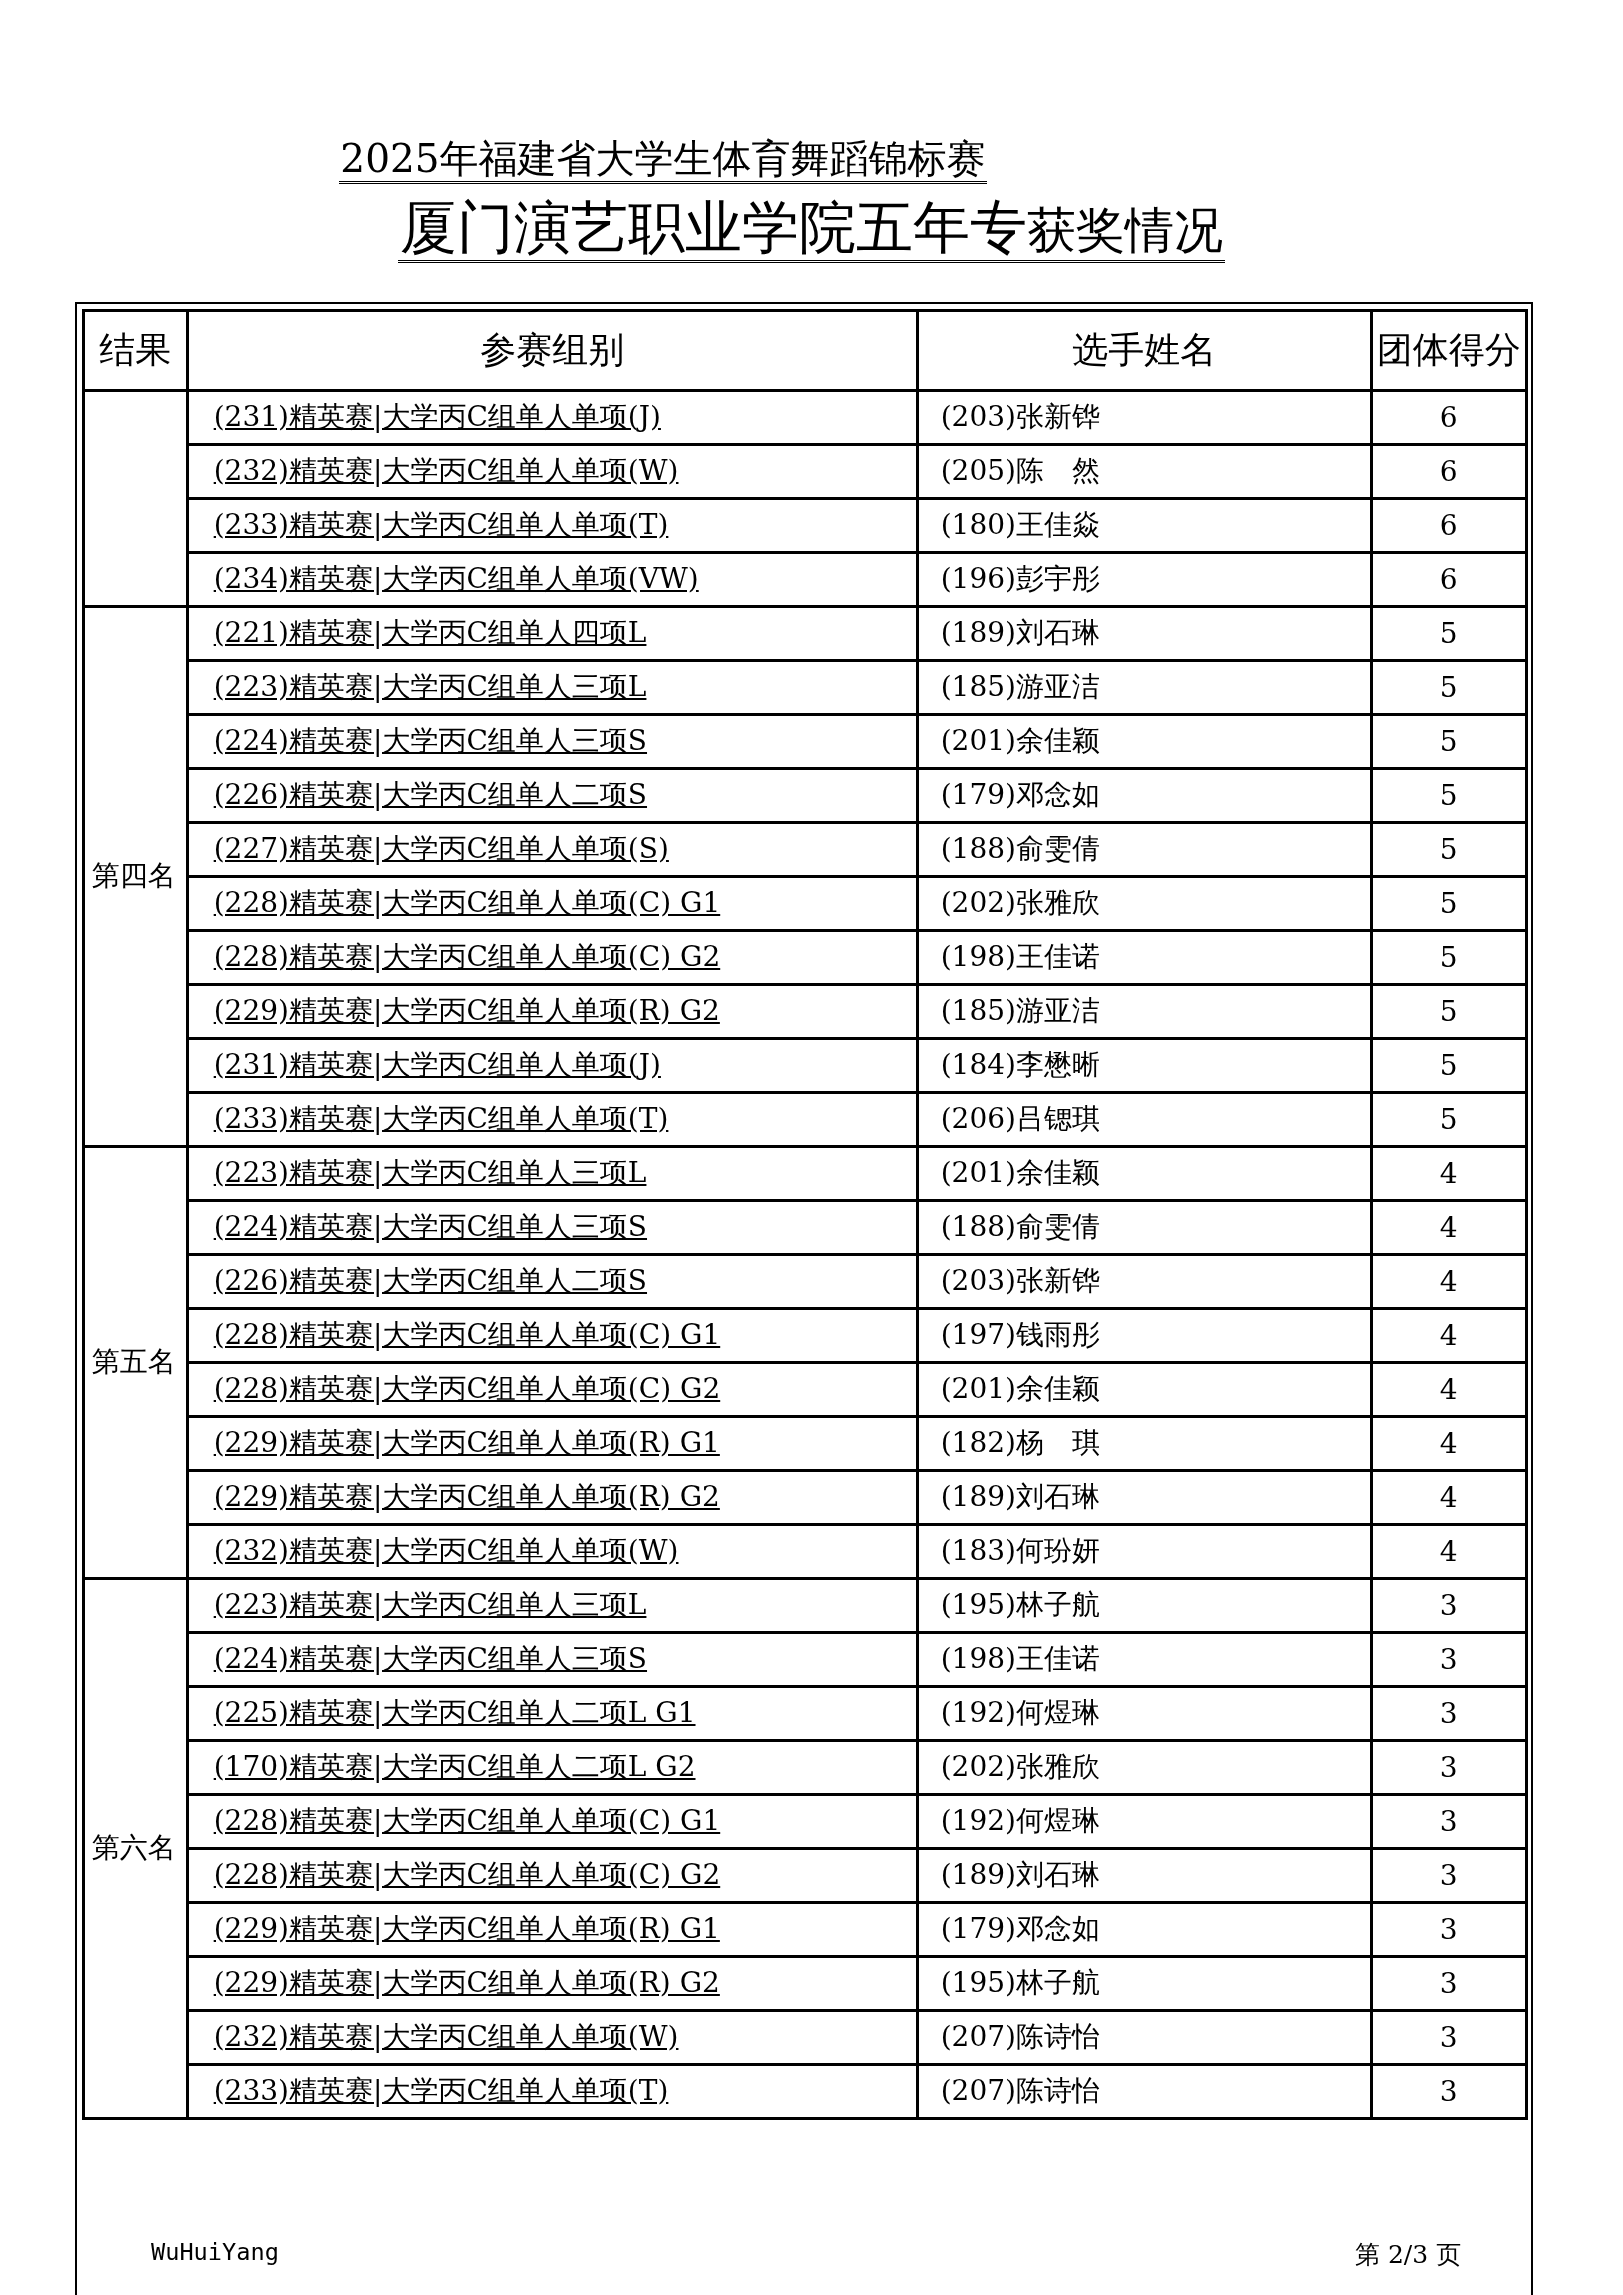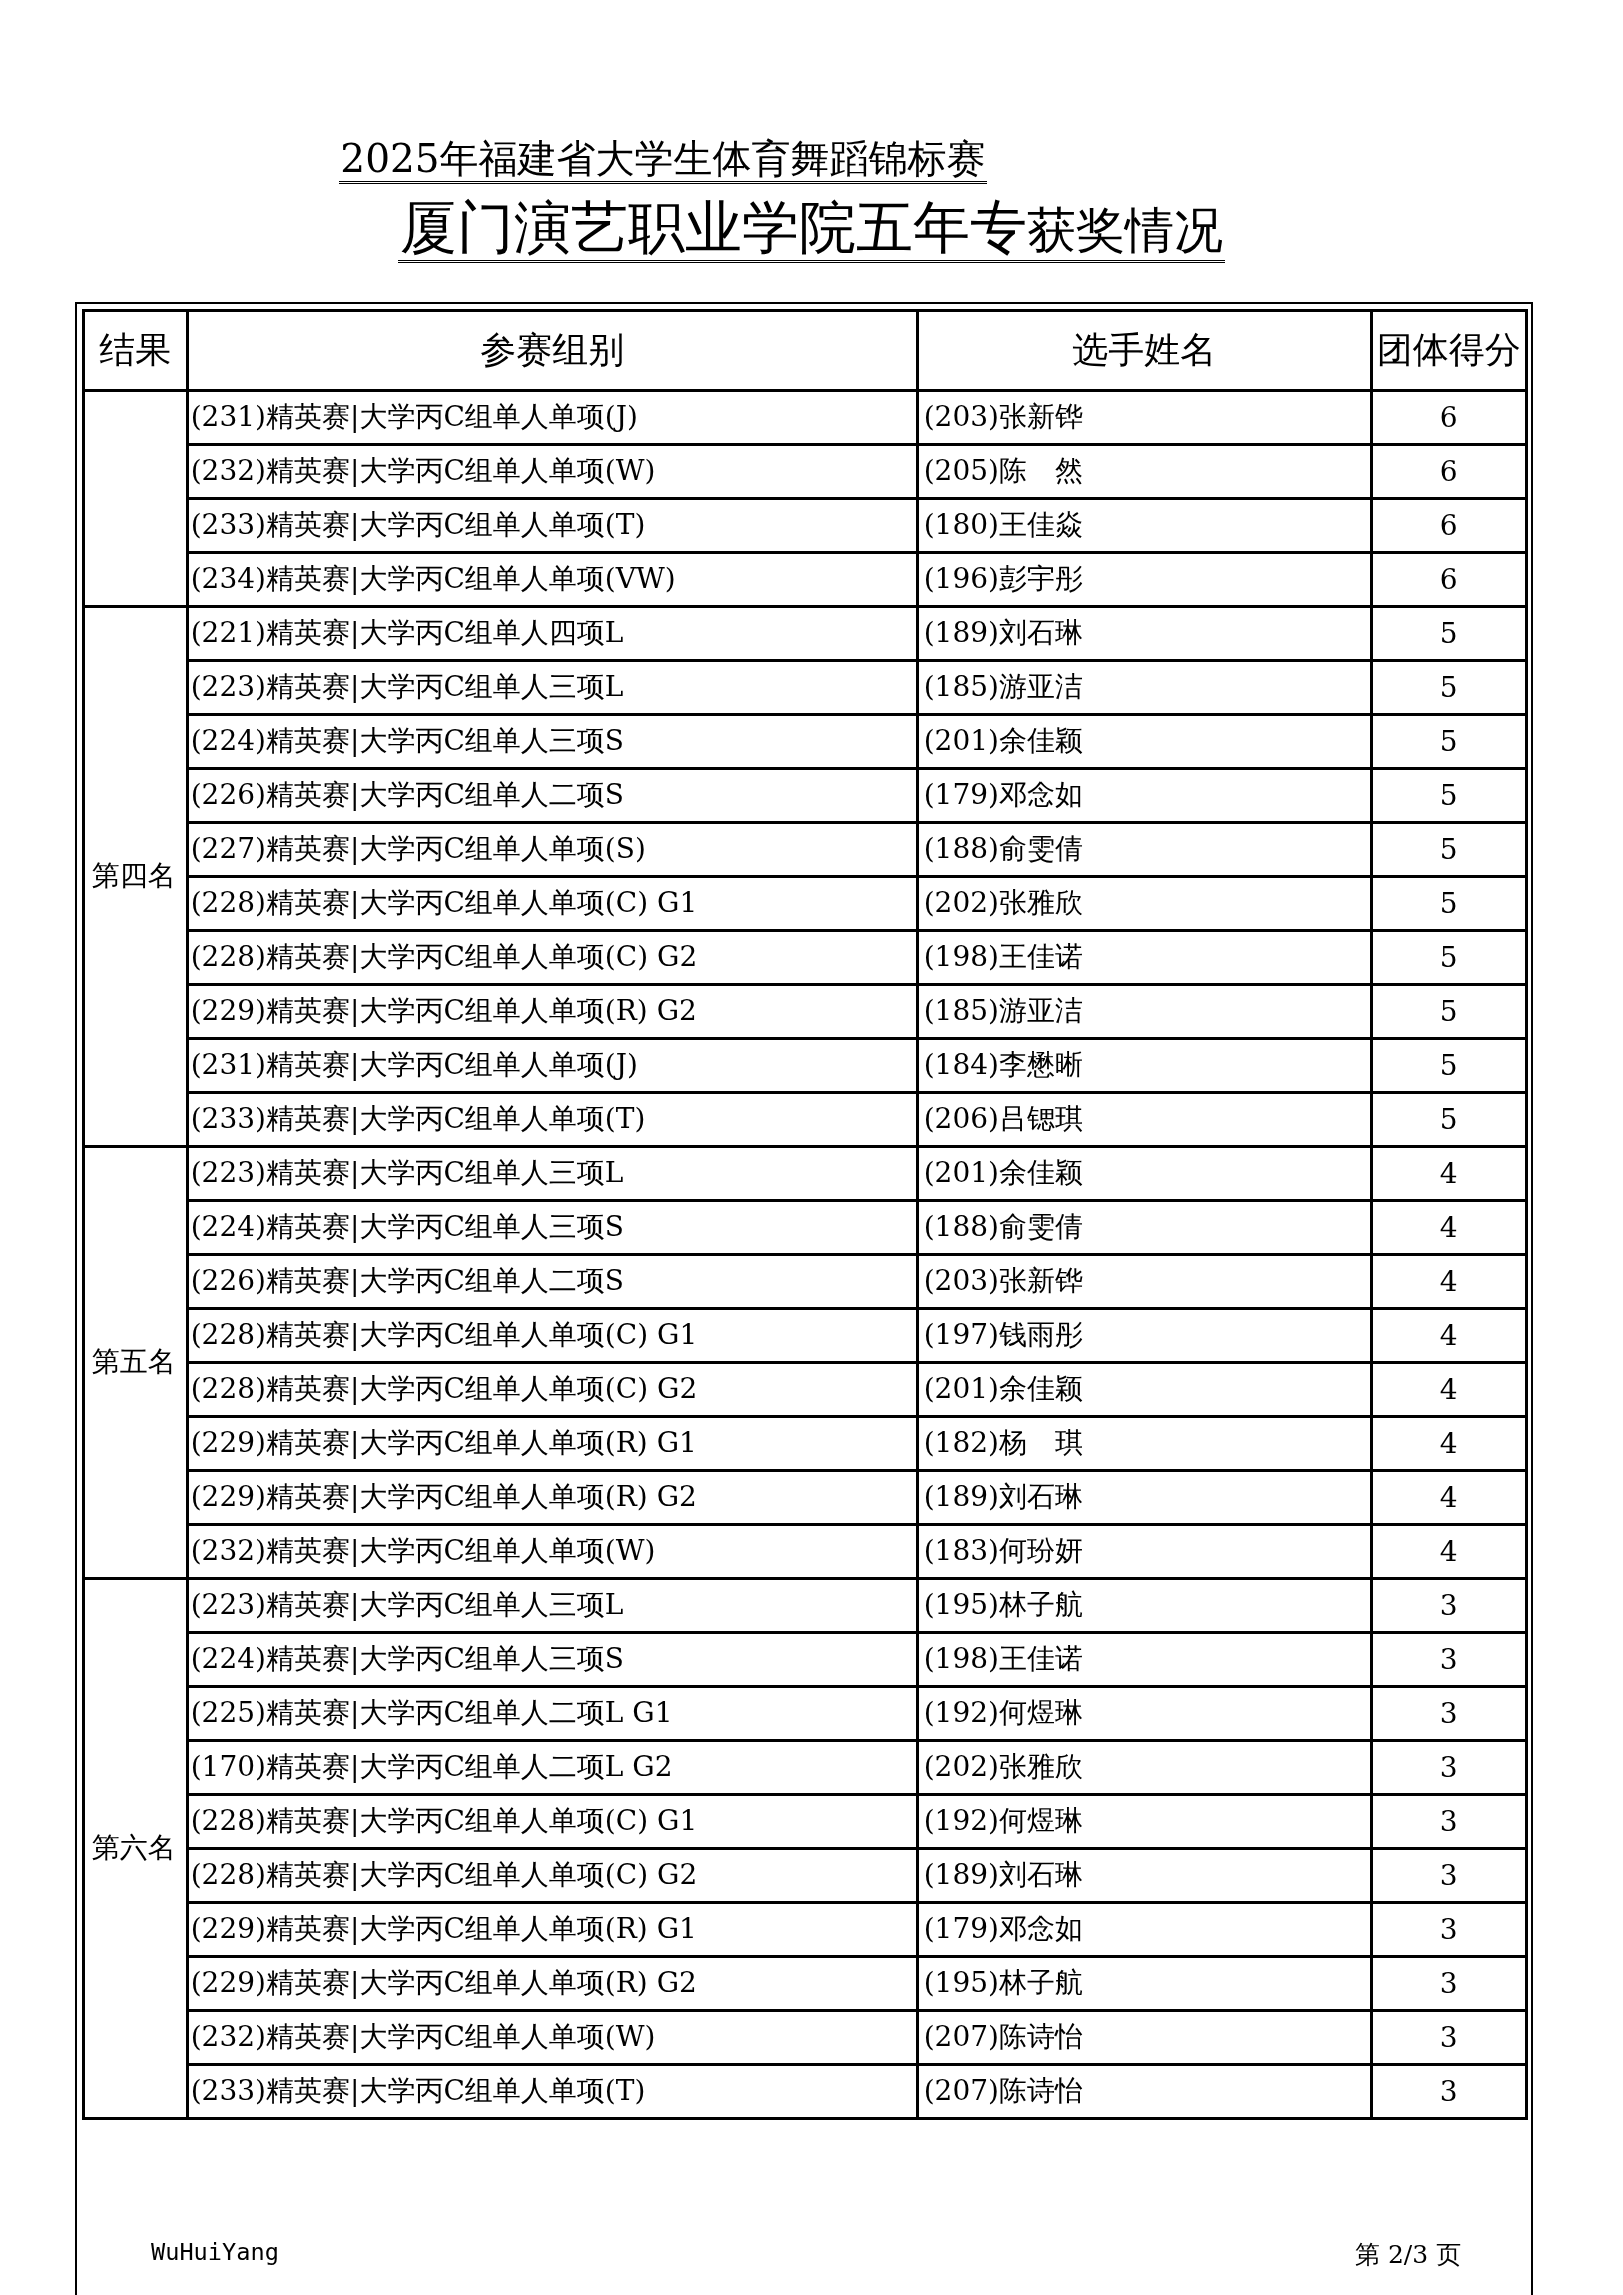--- a/index.html
+++ b/index.html
@@ -29,22 +29,22 @@
     width: 1443px;
   }
   th, td {
     border: 3.1px solid #000; padding: 0; overflow: hidden; white-space: nowrap;
   }
   th {
     height: 77px; font-weight: normal; font-size: 36px; text-align: center;
   }
   td { height: 51px; font-size: 28px; }
   td.result { font-size: 28px; text-align: left; padding-left: 7px; vertical-align: middle; }
-  td.event { padding-left: 2px; }
-  td.athlete { padding-left: 5px; margin-left: 36px; }
+  td.event { padding-left: 25px; text-decoration: underline; }
+  td.athlete { padding-left: 22px; margin-left: 36px; }
   td.score { text-align: center; }
   .footer-left {
     position: absolute; left: 151px; top: 2238px; font-size: 23.6px;
     font-family: "DejaVu Sans Mono", "Liberation Mono", monospace;
   }
   .footer-right {
     position: absolute; left: 1355px; top: 2238px; font-size: 25px;
   }
 </style>
 </head>

